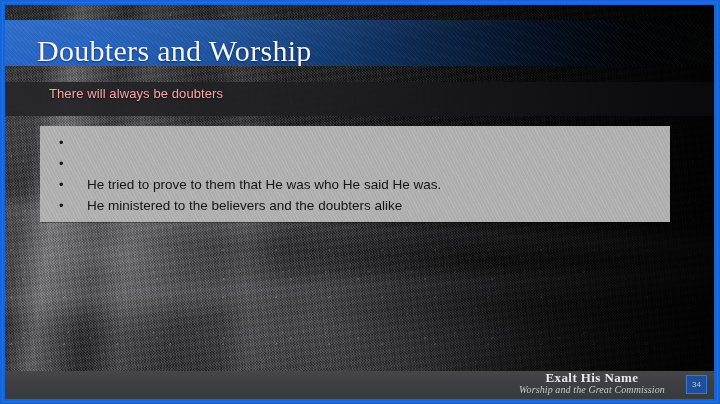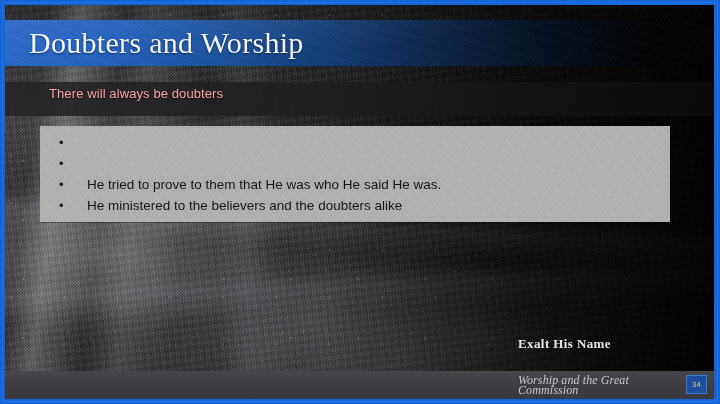--- a/index.html
+++ b/index.html
@@ -110,21 +110,21 @@
     content: "";
     position: absolute;
     inset: 0;
     background:
       linear-gradient(170deg, rgba(255,255,255,.10), rgba(0,0,0,0) 55%),
       repeating-linear-gradient(47deg, rgba(255,255,255,.035) 0 1px, rgba(0,0,0,.04) 1px 3px);
   }
   #title-text {
     position: relative;
     display: block;
-    margin: 0;
+    margin: 8px;
     padding: 0 0 0 24px;
     line-height: 46px;
     font-family: "Liberation Serif", "DejaVu Serif", serif;
     font-size: 30px;
     font-weight: 400;
     color: #f2f5fb;
     letter-spacing: .3px;
     white-space: nowrap;
     text-shadow: 0 1px 2px rgba(0,0,0,.55);
   }
@@ -189,39 +189,39 @@
     right: 0;
     bottom: 0;
     height: 28px;
     background: linear-gradient(180deg, #46464b 0%, #3e3e43 40%, #393940 100%);
   }
   #footer-brand {
     position: absolute;
     right: 48px;
     bottom: 4px;
     width: 148px;
+    text-align: center;
   }
   #footer-brand-title {
     display: block;
     font-family: "Liberation Serif", "DejaVu Serif", serif;
     font-weight: bold;
     font-size: 13px;
     line-height: 14px;
     color: #e8e8ea;
     letter-spacing: .4px;
   }
   #footer-brand-subtitle {
     display: block;
     font-family: "Liberation Serif", "DejaVu Serif", serif;
     font-style: italic;
-    font-size: 12px;
+    font-size: 10px;
     line-height: 10px;
     color: #c9c9cd;
     letter-spacing: .1px;
-    margin-top: 24px;
   }
   #page-number-badge {
     position: absolute;
     right: 7px;
     bottom: 5px;
     width: 19px;
     height: 17px;
     background: #1e4f9c;
     border: 1px solid #3a78d8;
     display: flex;

